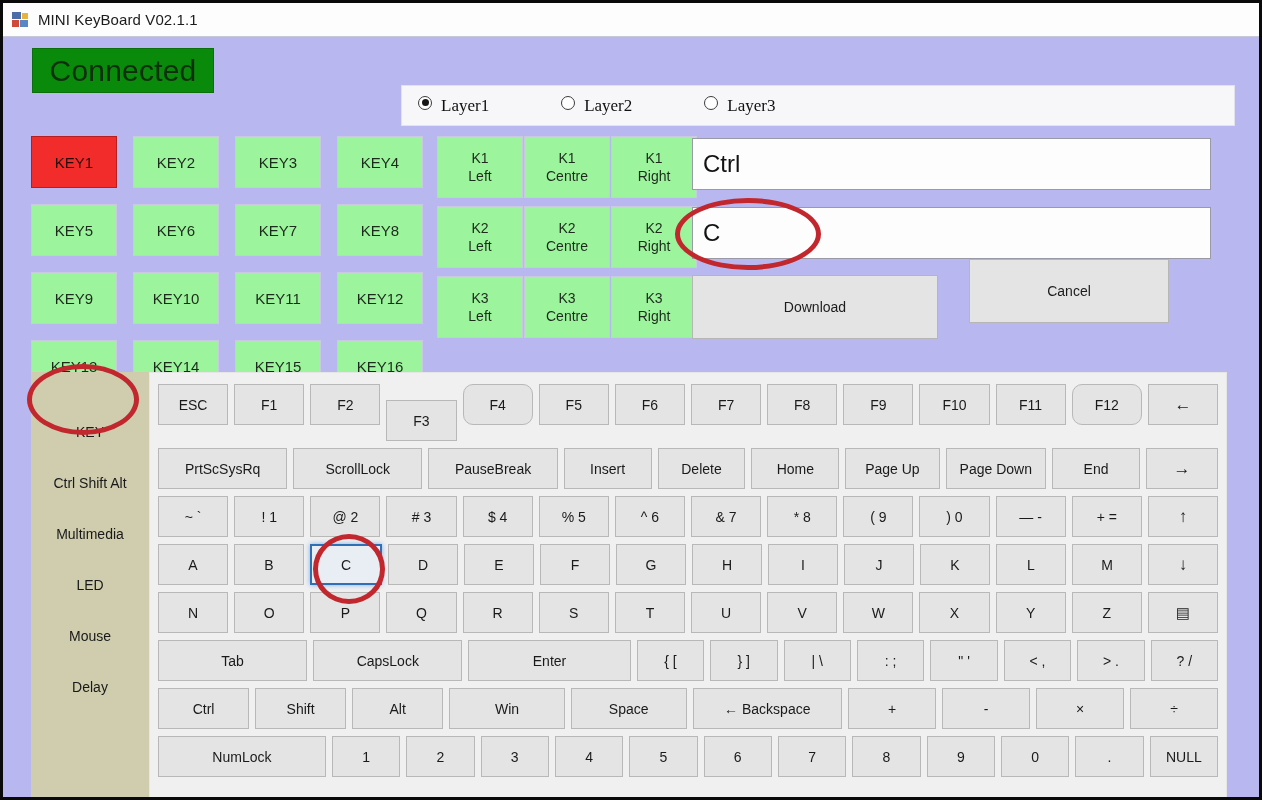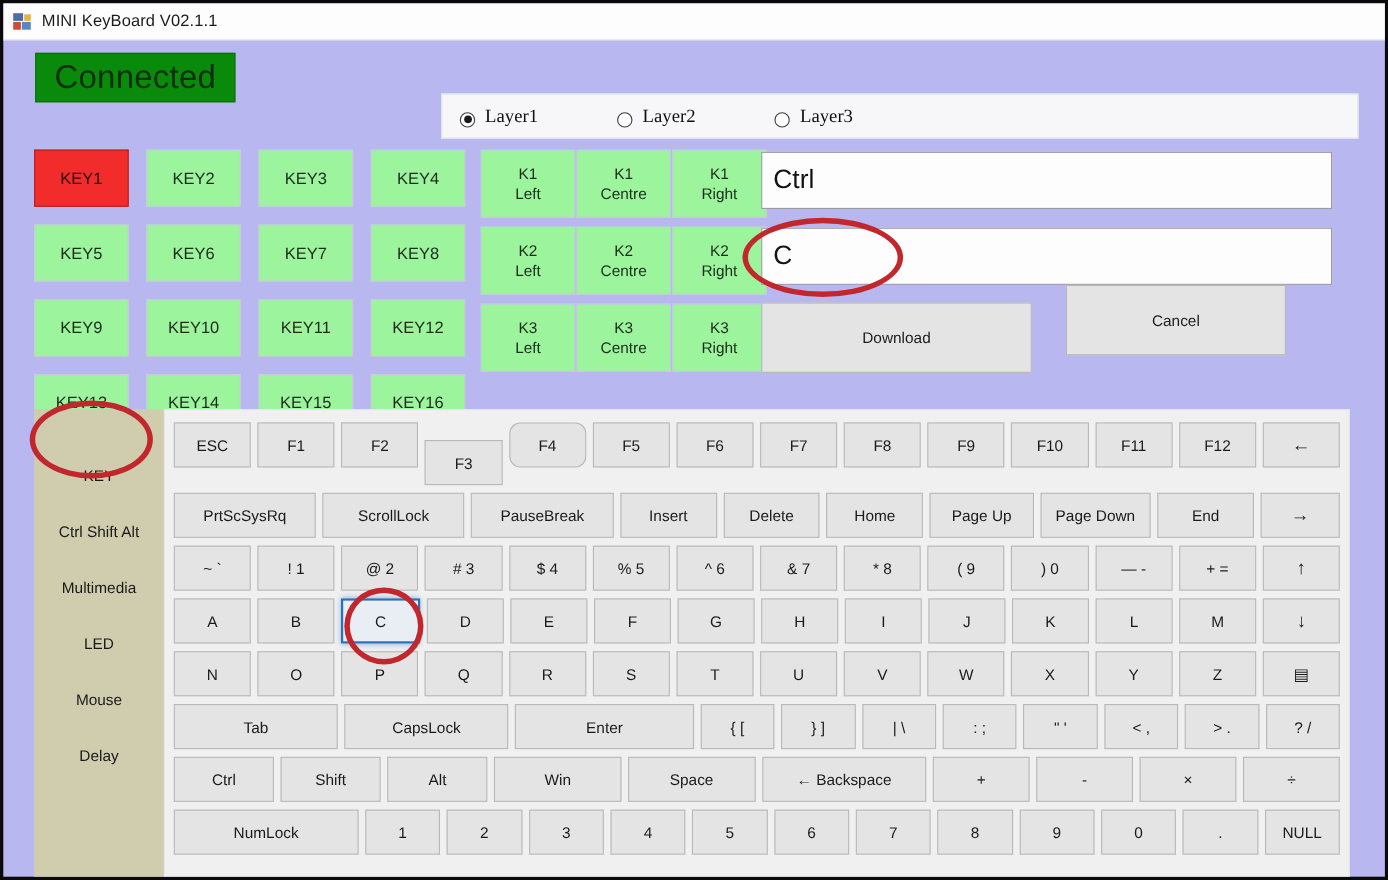--- a/index.html
+++ b/index.html
@@ -75,21 +75,21 @@
 
   
   #layerbar {
     position: absolute; left: 398px; top: 48px;
     width: 834px; height: 41px;
     background: #f7f7fa;
     border: 1px solid #e2e2ee;
     display: flex; align-items: center;
   }
   .radio-item {
-    display: flex; align-items: flex-end;
+    display: flex; align-items: flex-start;
     margin-left: 16px; margin-right: 56px;
     font-family: "Liberation Serif", serif;
     font-size: 17px; color: #101010;
   }
   .radio-dot {
     width: 14px; height: 14px; border-radius: 50%;
     border: 1.6px solid #3c3c3c; background: #fff;
     margin-right: 9px;
     display: flex; align-items: center; justify-content: center;
     flex: 0 0 auto;
@@ -381,21 +381,21 @@
             </div>
             <div class="kbkey" style="flex-grow: 1; flex-basis: 0px;">
               <span>F9</span>
             </div>
             <div class="kbkey" style="flex-grow: 1; flex-basis: 0px;">
               <span>F10</span>
             </div>
             <div class="kbkey" style="flex-grow: 1; flex-basis: 0px;">
               <span>F11</span>
             </div>
-            <div class="kbkey" style="flex-grow: 1; flex-basis: 0px;">
+            <div class="kbkey" style="flex-grow: 1; flex-basis: 0px; border-radius: 10px;">
               <span>F12</span>
             </div>
             <div class="kbkey arrow" style="flex-grow: 1; flex-basis: 0px;">
               <span>←</span>
             </div>
           </div>
           <div class="kbrow">
             <div class="kbkey" style="flex-grow: 2; flex-basis: 0px;">
               <span>PrtScSysRq</span>
             </div>

